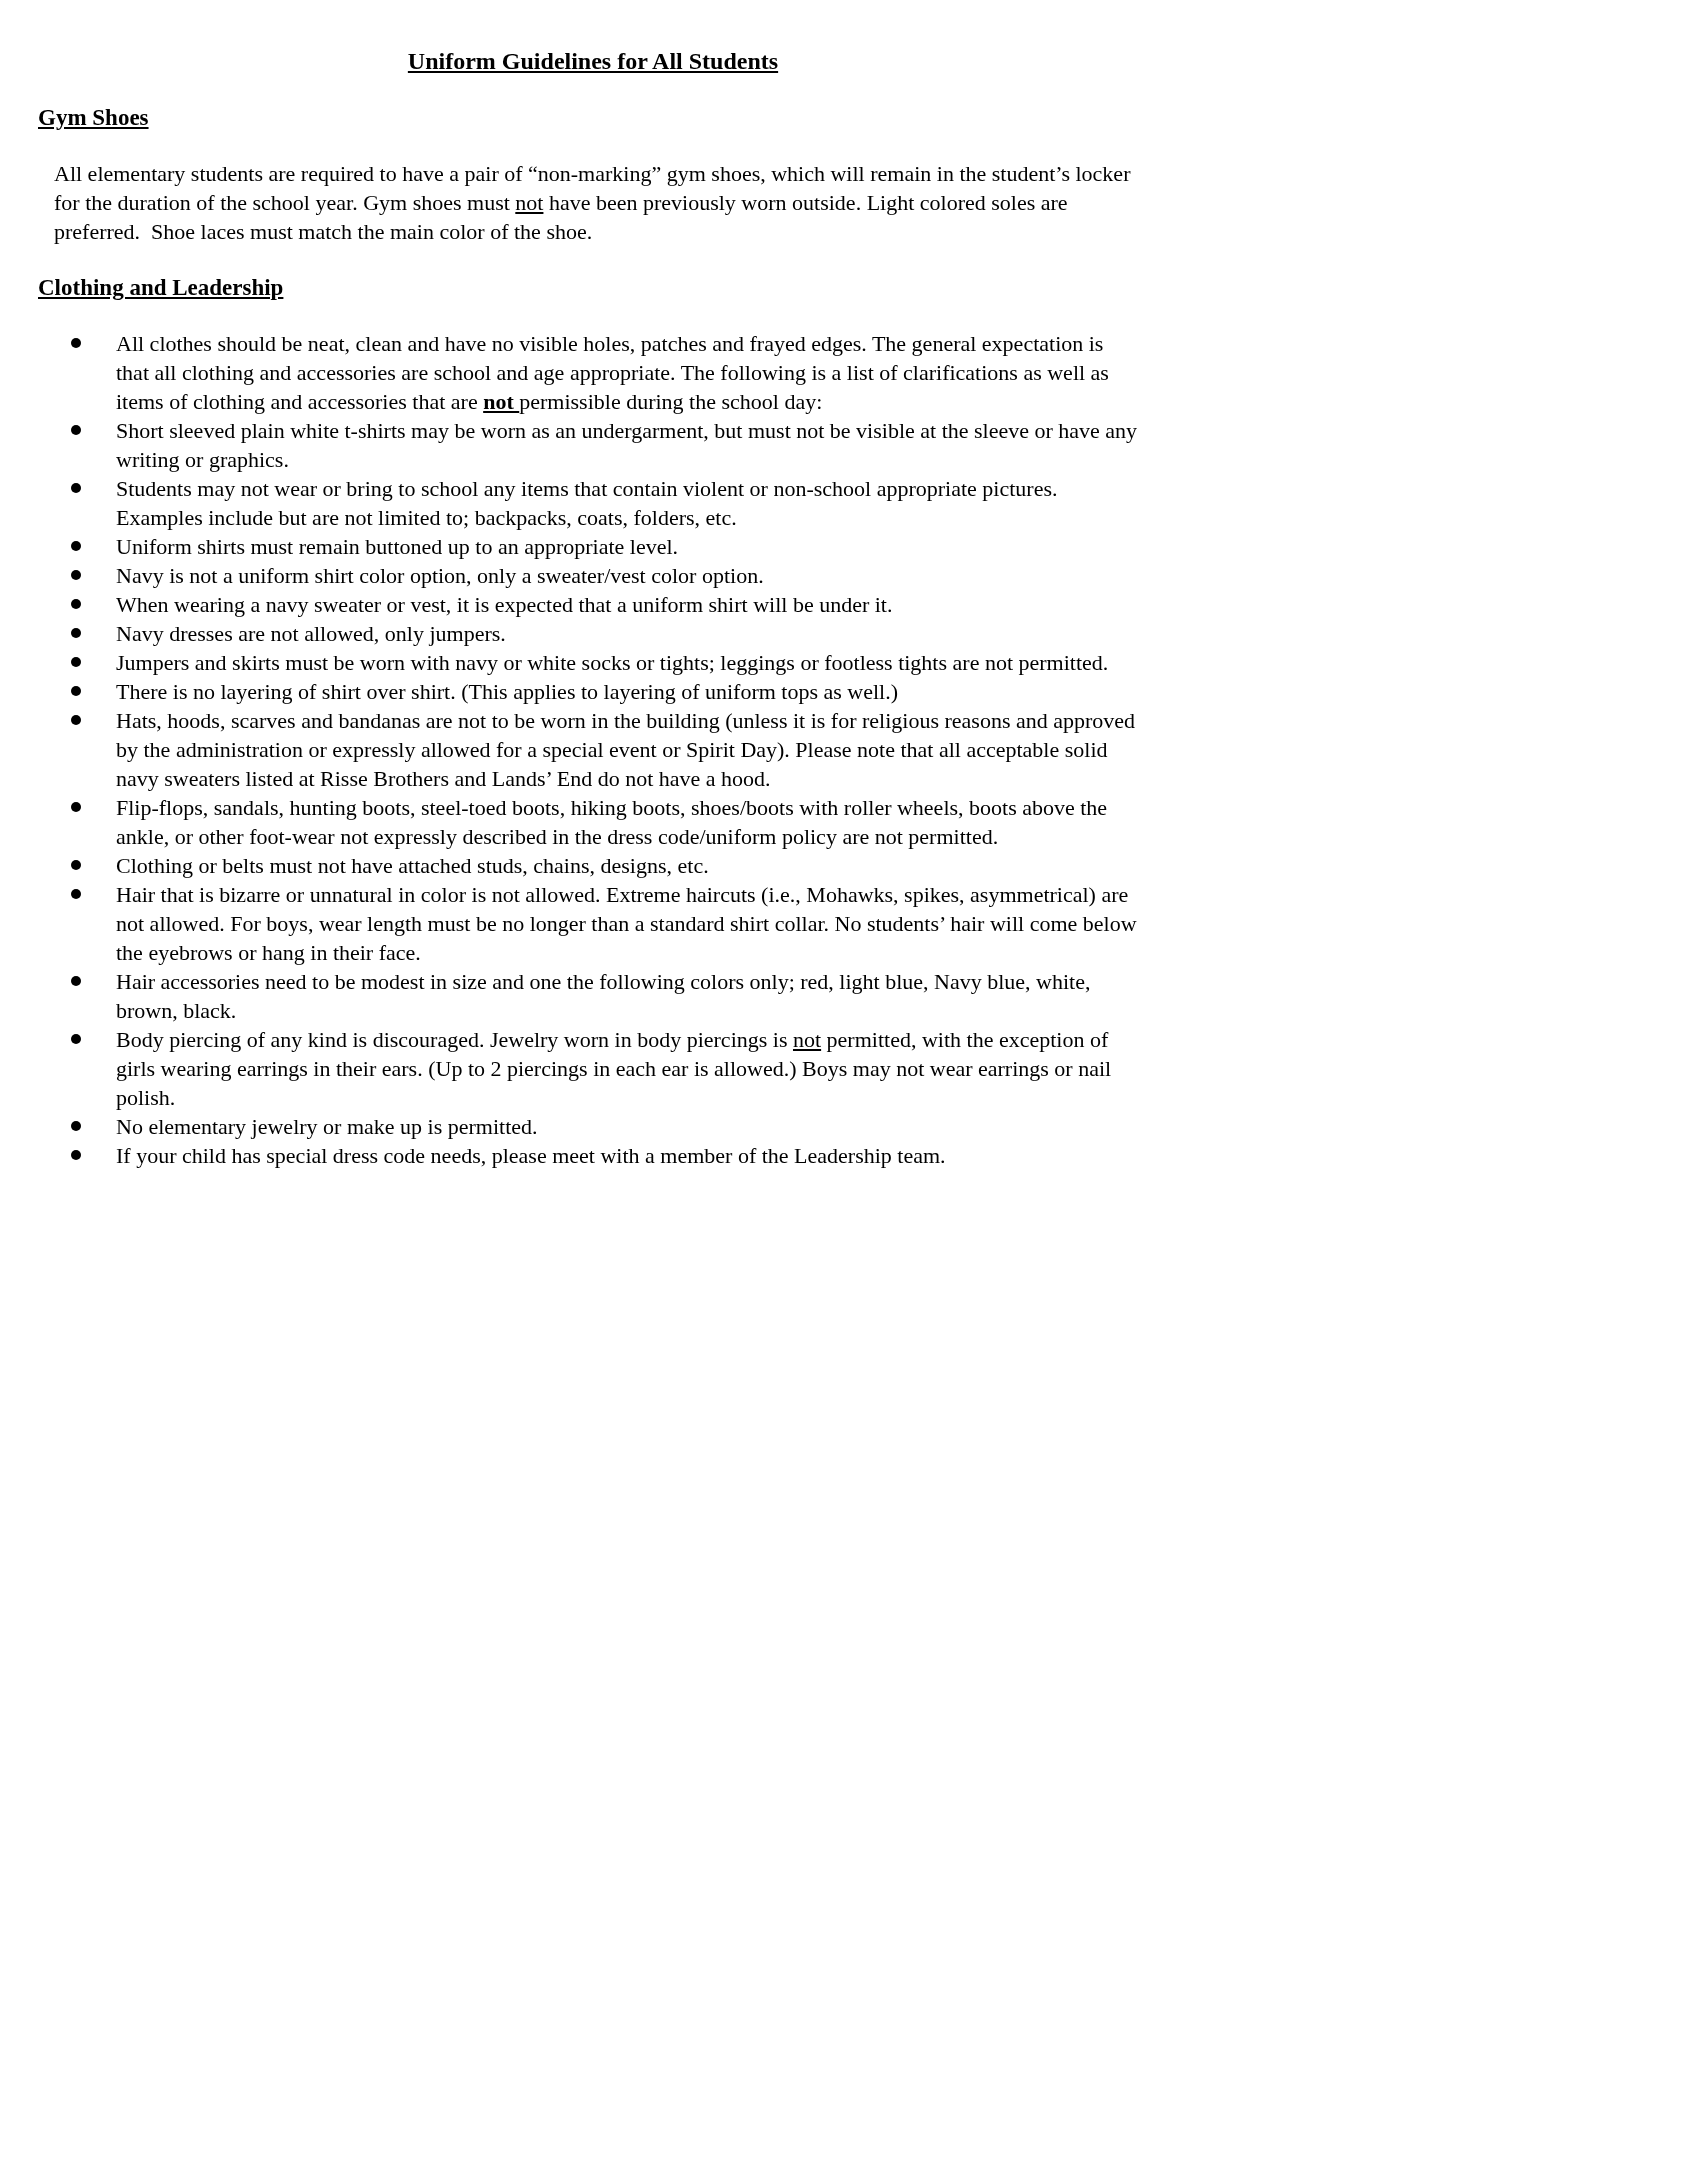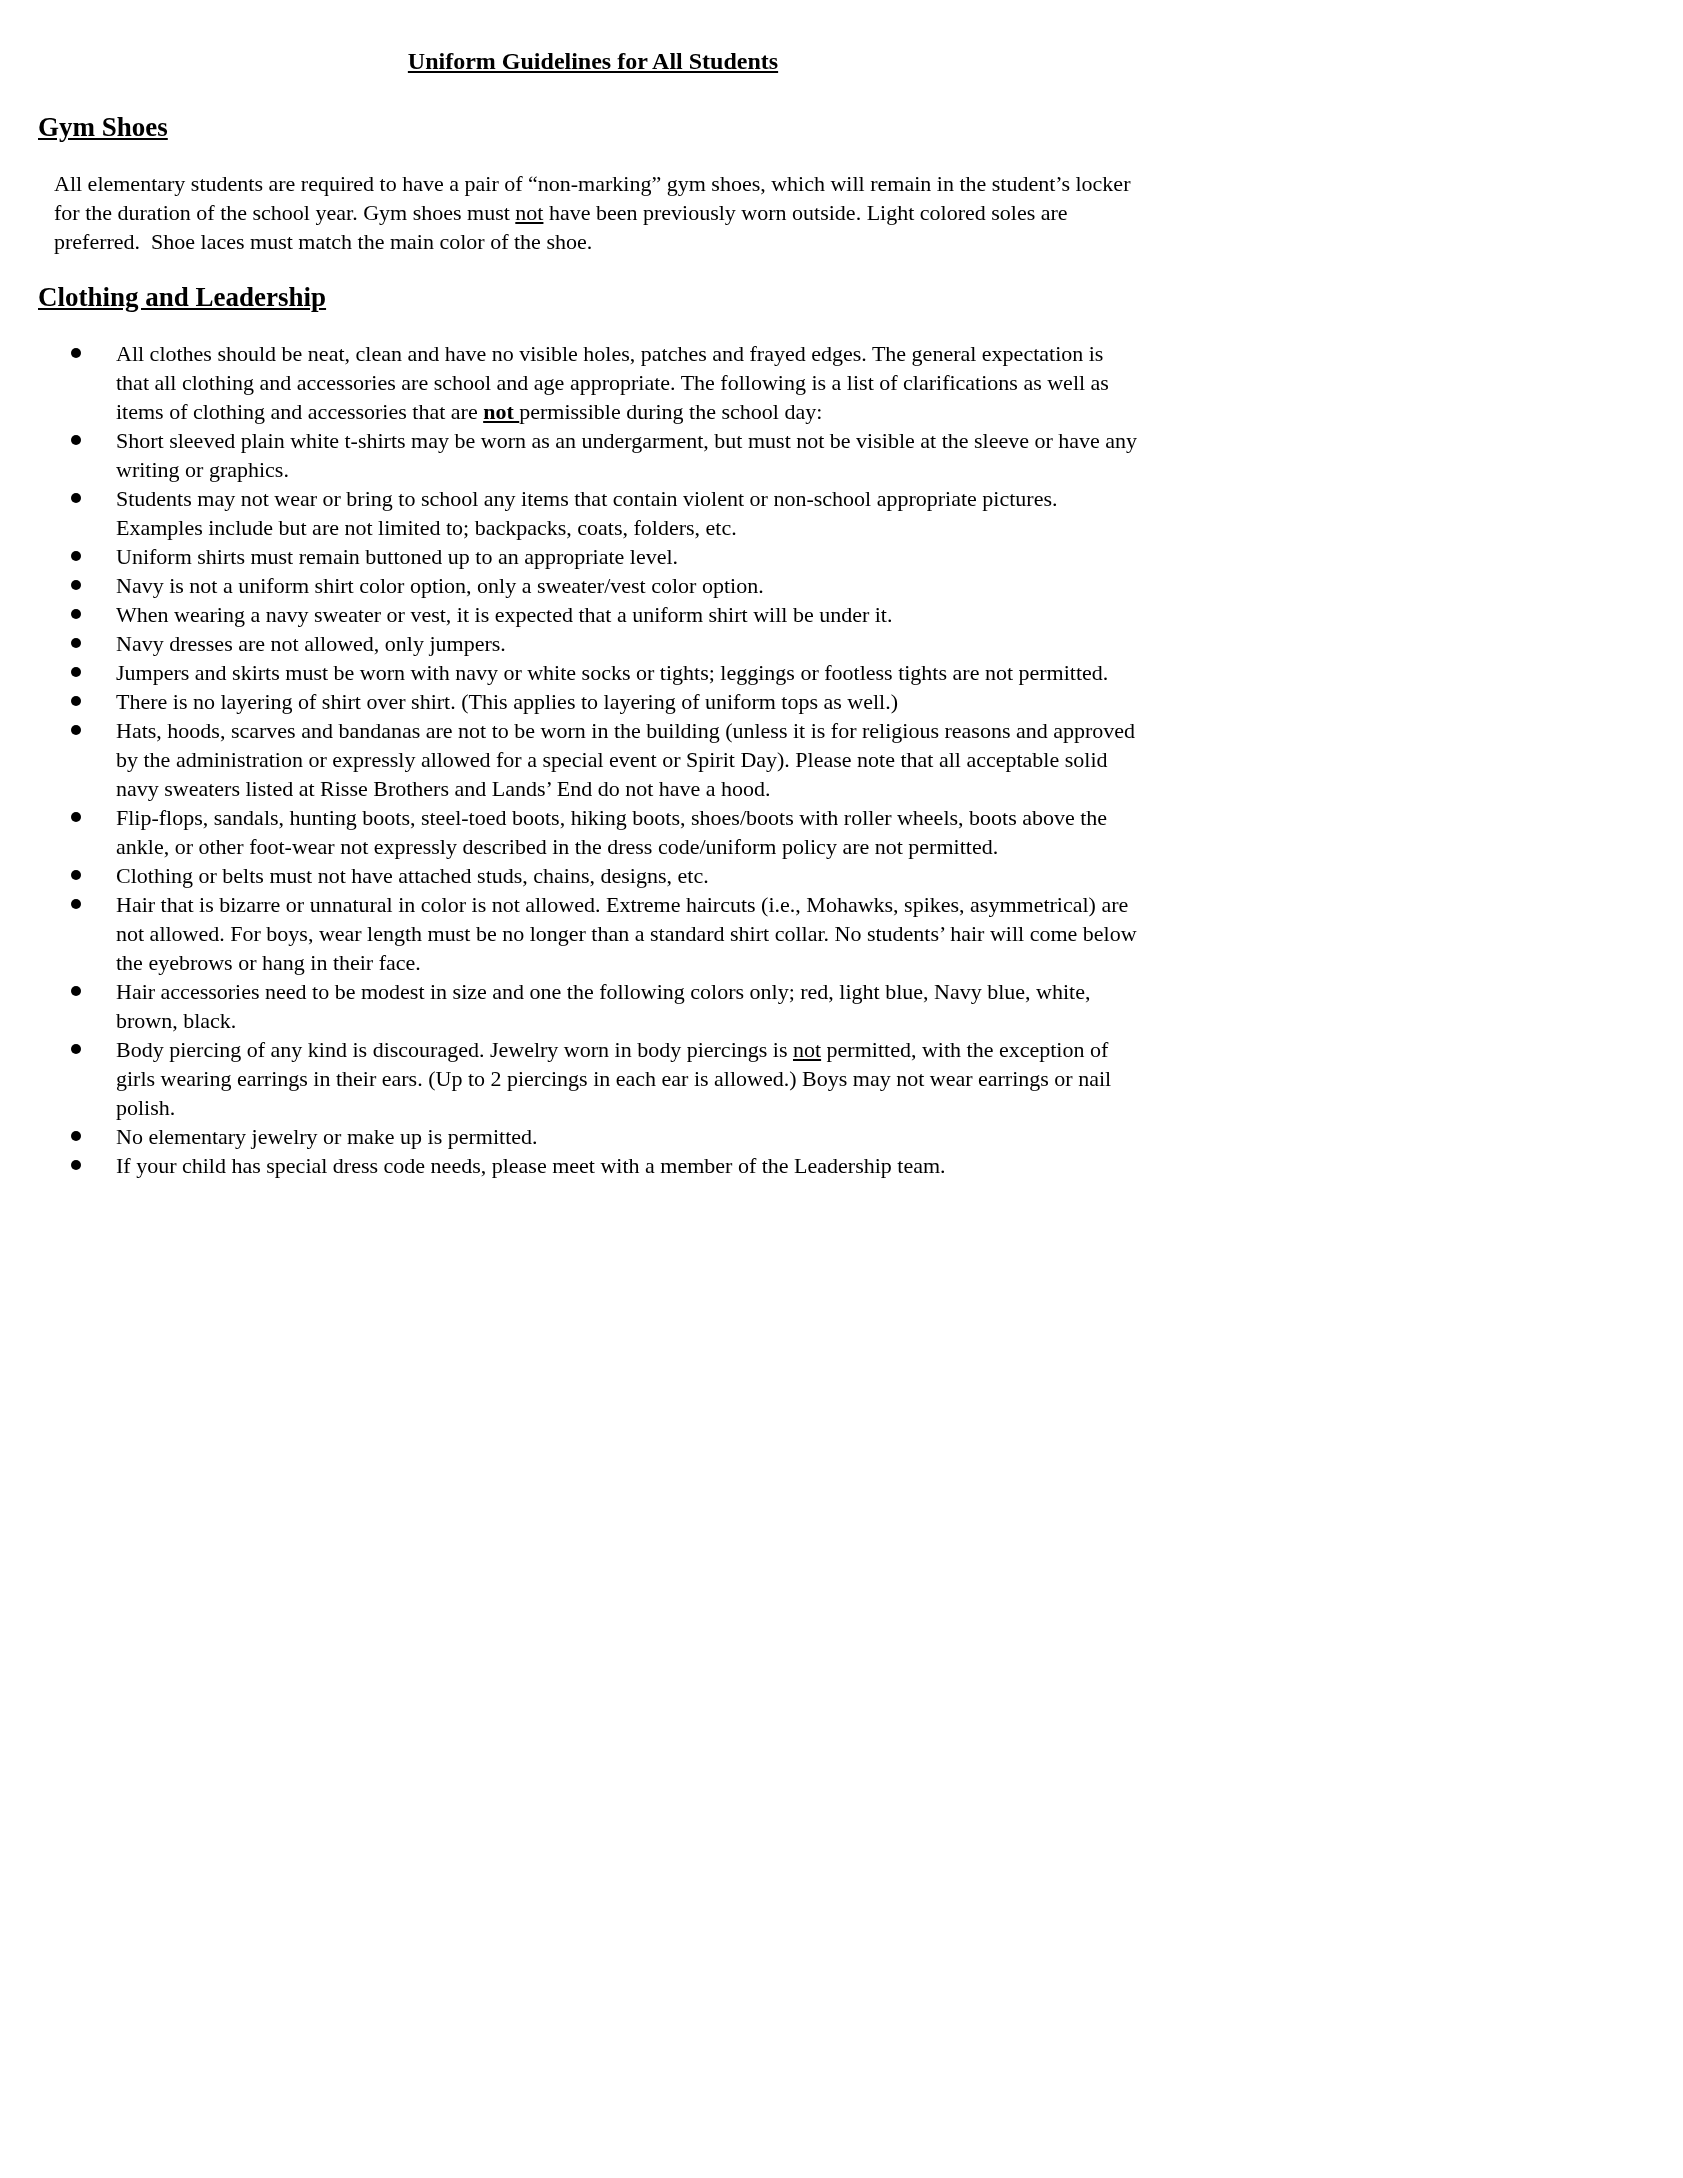--- a/index.html
+++ b/index.html
@@ -24,24 +24,24 @@
   }
   [data-bind], [data-bind-rich] {
     white-space: pre-wrap;
   }
   .doc-title {
     font-size: 24px;
     line-height: 30px;
     font-weight: bold;
     text-decoration: underline;
     text-align: center;
-    margin: 0 0 37px 0;
+    margin: 0 0 27px 0;
   }
   .section-heading {
-    font-size: 27px;
+    font-size: 23px;
     line-height: 29px;
     font-weight: bold;
     text-decoration: underline;
     margin: 0 0 27px 0;
   }
   .body-text {
     margin: 0 0 27px 16px;
   }
   .bullet-list {
     list-style: none;

